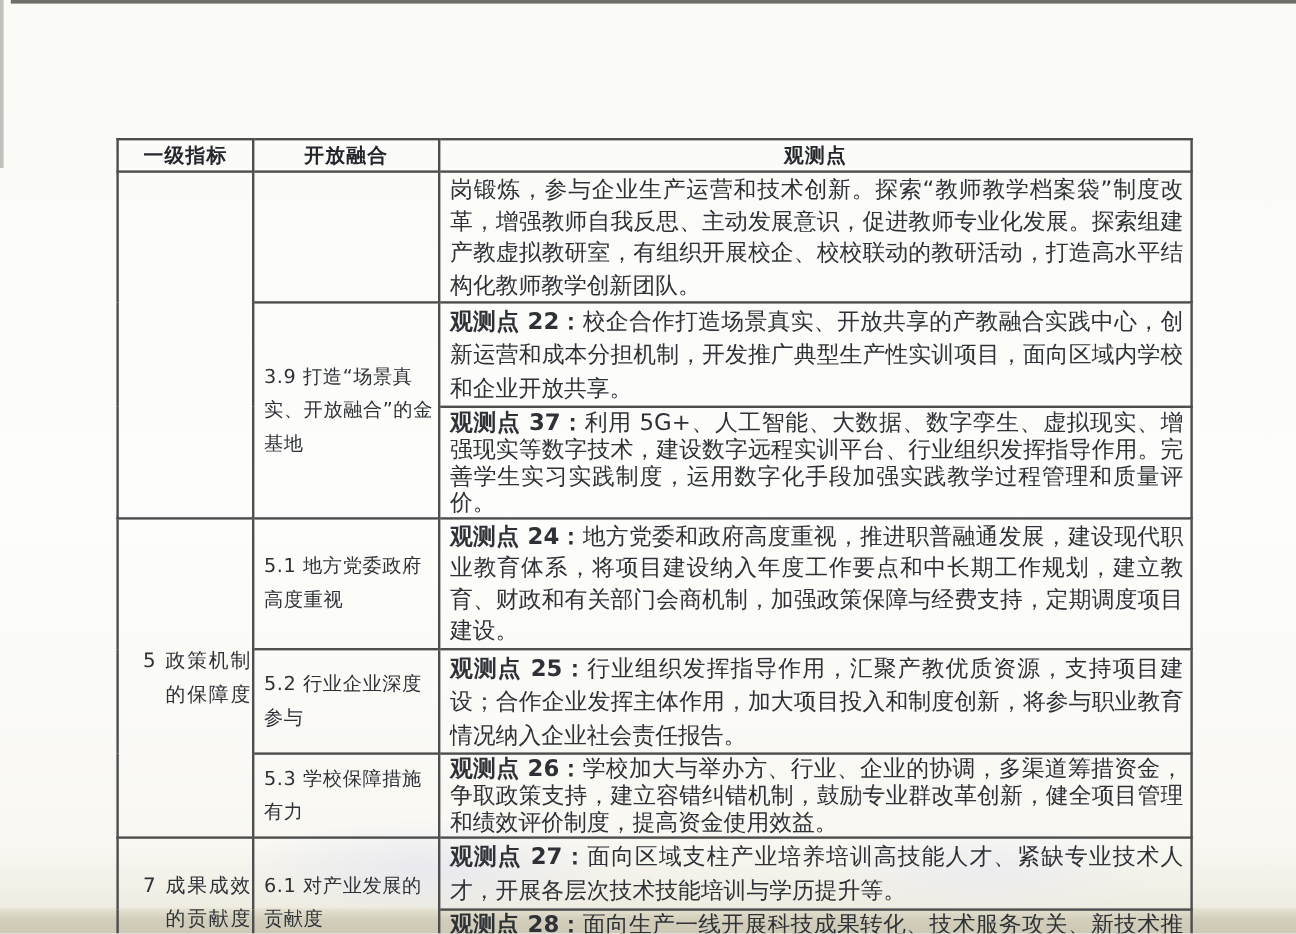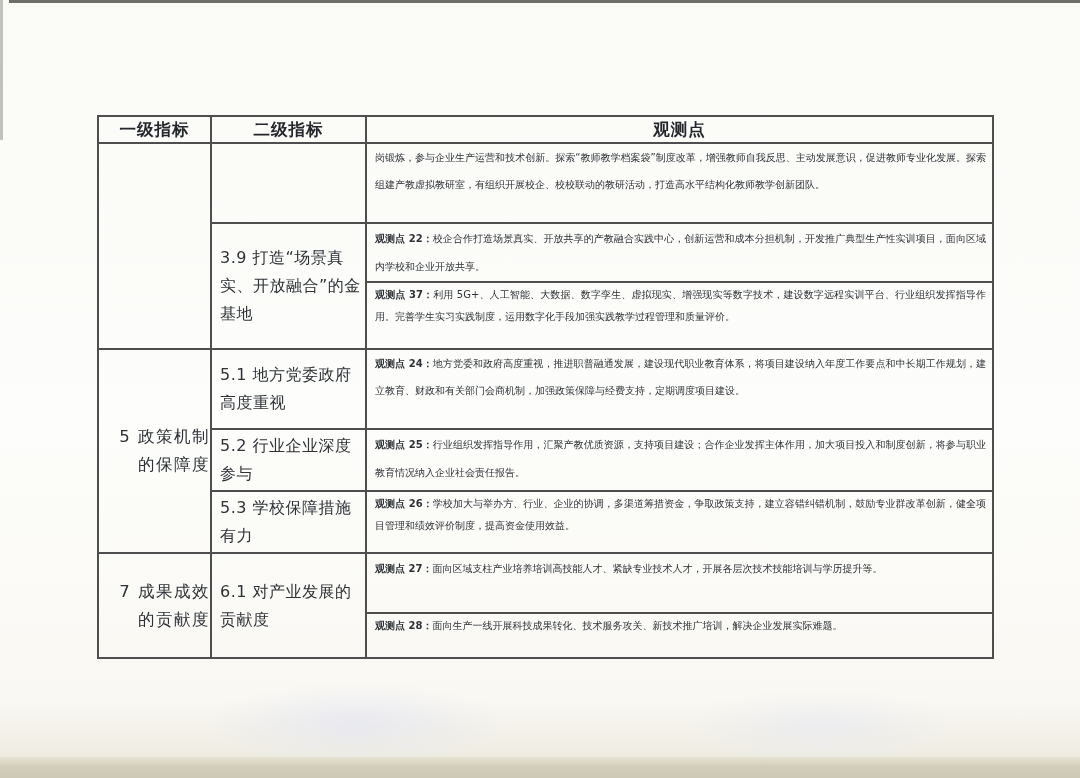--- a/index.html
+++ b/index.html
@@ -33,21 +33,21 @@
   table.eval {
     position:absolute; left:97px; top:115px; width:895px;
     border-collapse:collapse; table-layout:fixed;
     color:#2e3237;
   }
   .eval th, .eval td { border:2px solid #4e4e4e; overflow:hidden; }
   .eval th {
     font-weight:bold; font-size:16.5px; color:#23262b;
     text-align:center; vertical-align:middle; letter-spacing:1px;
   }
-  .eval td { font-size:10px; }
+  .eval td { font-size:19px; }
   td.l1 {
     vertical-align:middle; text-align:right;
     padding:2px 0 2px 9px; line-height:28px; letter-spacing:1.5px;
     font-size:16.5px;
   }
   td.l2 {
     vertical-align:middle; text-align:left;
     padding:2px 4px 2px 8px; line-height:28px; letter-spacing:0.5px;
     font-size:16px;
   }
@@ -77,21 +77,21 @@
 
   <table class="eval">
     <colgroup>
       <col style="width:113px">
       <col style="width:155px">
       <col style="width:627px">
     </colgroup>
     <tbody>
         <tr style="height:27px">
       <th>一级指标</th>
-      <th>二级指标</th>
+      <th>开放融合</th>
       <th>观测点</th>
     </tr>
 
     <tr style="height:80px">
       <td class="l1" rowspan="3"></td>
       <td class="l2"></td>
       <td class="obs lh26 pad2">
         <p>岗锻炼，参与企业生产运营和技术创新。探索“教师教学档案袋”制度改革，增强教师自我反思、主动发展意识，促进教师专业化发展。探索组建产教虚拟教研室，有组织开展校企、校校联动的教研活动，打造高水平结构化教师教学创新团队。</p>
       </td>
     </tr>

